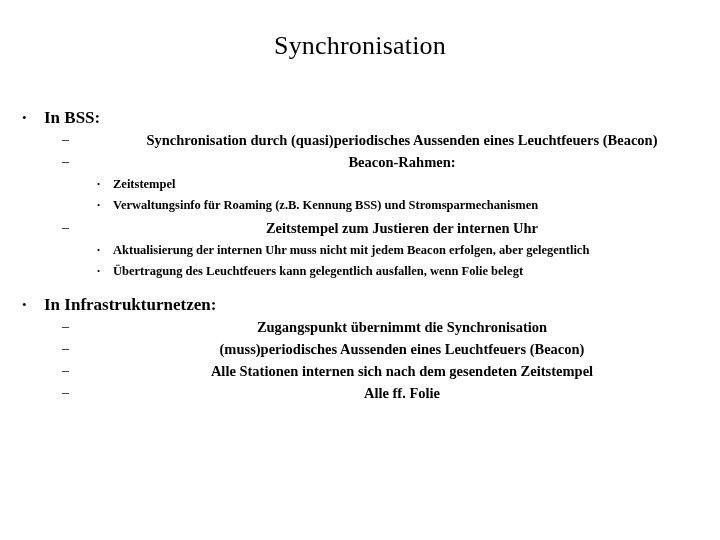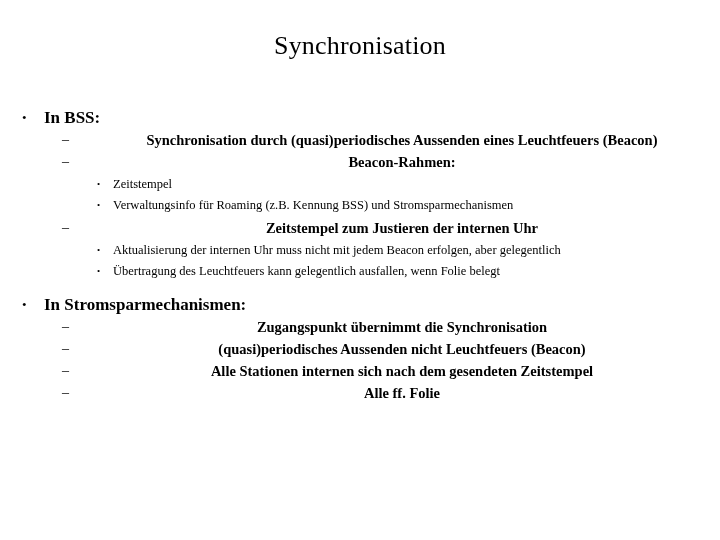--- a/index.html
+++ b/index.html
@@ -114,21 +114,21 @@
     font-weight: normal;
   }
   li.lvl3 > .bullet {
     left: 0;
     font-size: 9px;
     line-height: 21px;
   }
   li.lvl3 > .text {
     font-size: 12.5px;
     line-height: 21px;
-    font-weight: normal;
+    font-weight: bold;
   }
 
   
   li.lvl1.group2 {
     margin-top: 11px;
   }
   li.sub-after {
     margin-top: 1px;
   }
   ul.children {
@@ -187,31 +187,31 @@
           <li class="item lvl3">
             <span class="bullet">•</span>
             <span class="text">Übertragung des Leuchtfeuers kann gelegentlich ausfallen, wenn Folie belegt</span>
           </li>
         </ul>
 
       </ul>
 
       <li class="item lvl1 group2">
         <span class="bullet">•</span>
-        <span class="text">In Stromsparmechanismen:</span>
+        <span class="text">In Infrastrukturnetzen:</span>
       </li>
 
       <ul class="children">
         <li class="item lvl2">
           <span class="bullet">–</span>
           <span class="text">Zugangspunkt übernimmt die Synchronisation</span>
         </li>
         <li class="item lvl2">
           <span class="bullet">–</span>
-          <span class="text">(quasi)periodisches Aussenden nicht Leuchtfeuers (Beacon)</span>
+          <span class="text">(muss)periodisches Aussenden eines Leuchtfeuers (Beacon)</span>
         </li>
         <li class="item lvl2">
           <span class="bullet">–</span>
           <span class="text">Alle Stationen internen sich nach dem gesendeten Zeitstempel</span>
         </li>
         <li class="item lvl2">
           <span class="bullet">–</span>
           <span class="text">Alle ff. Folie</span>
         </li>
       </ul>

